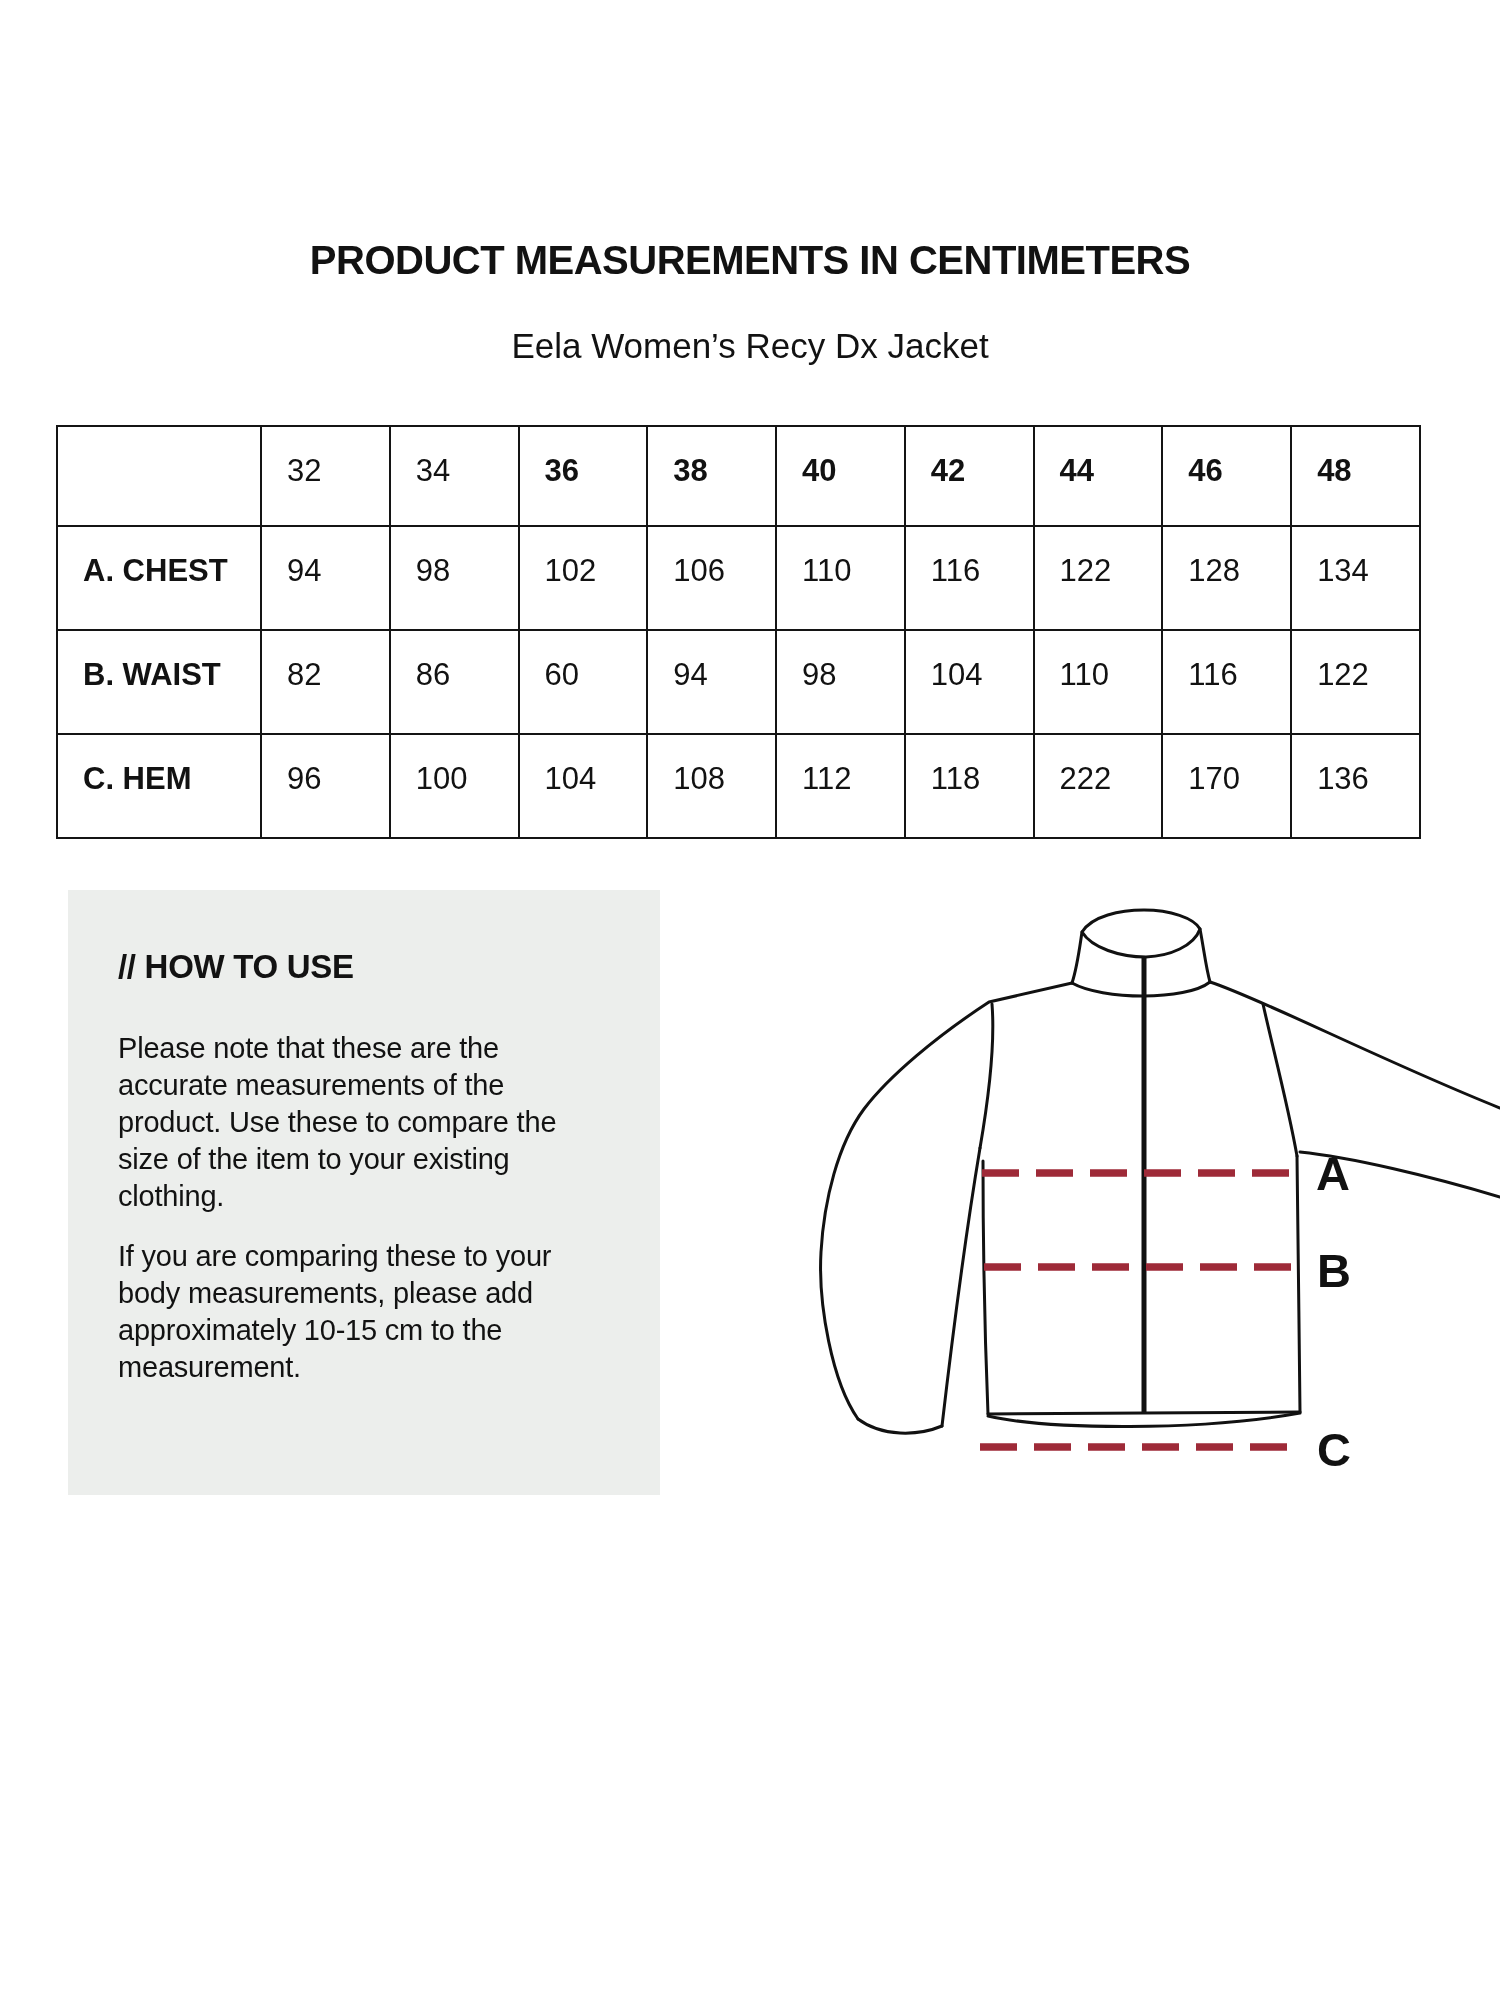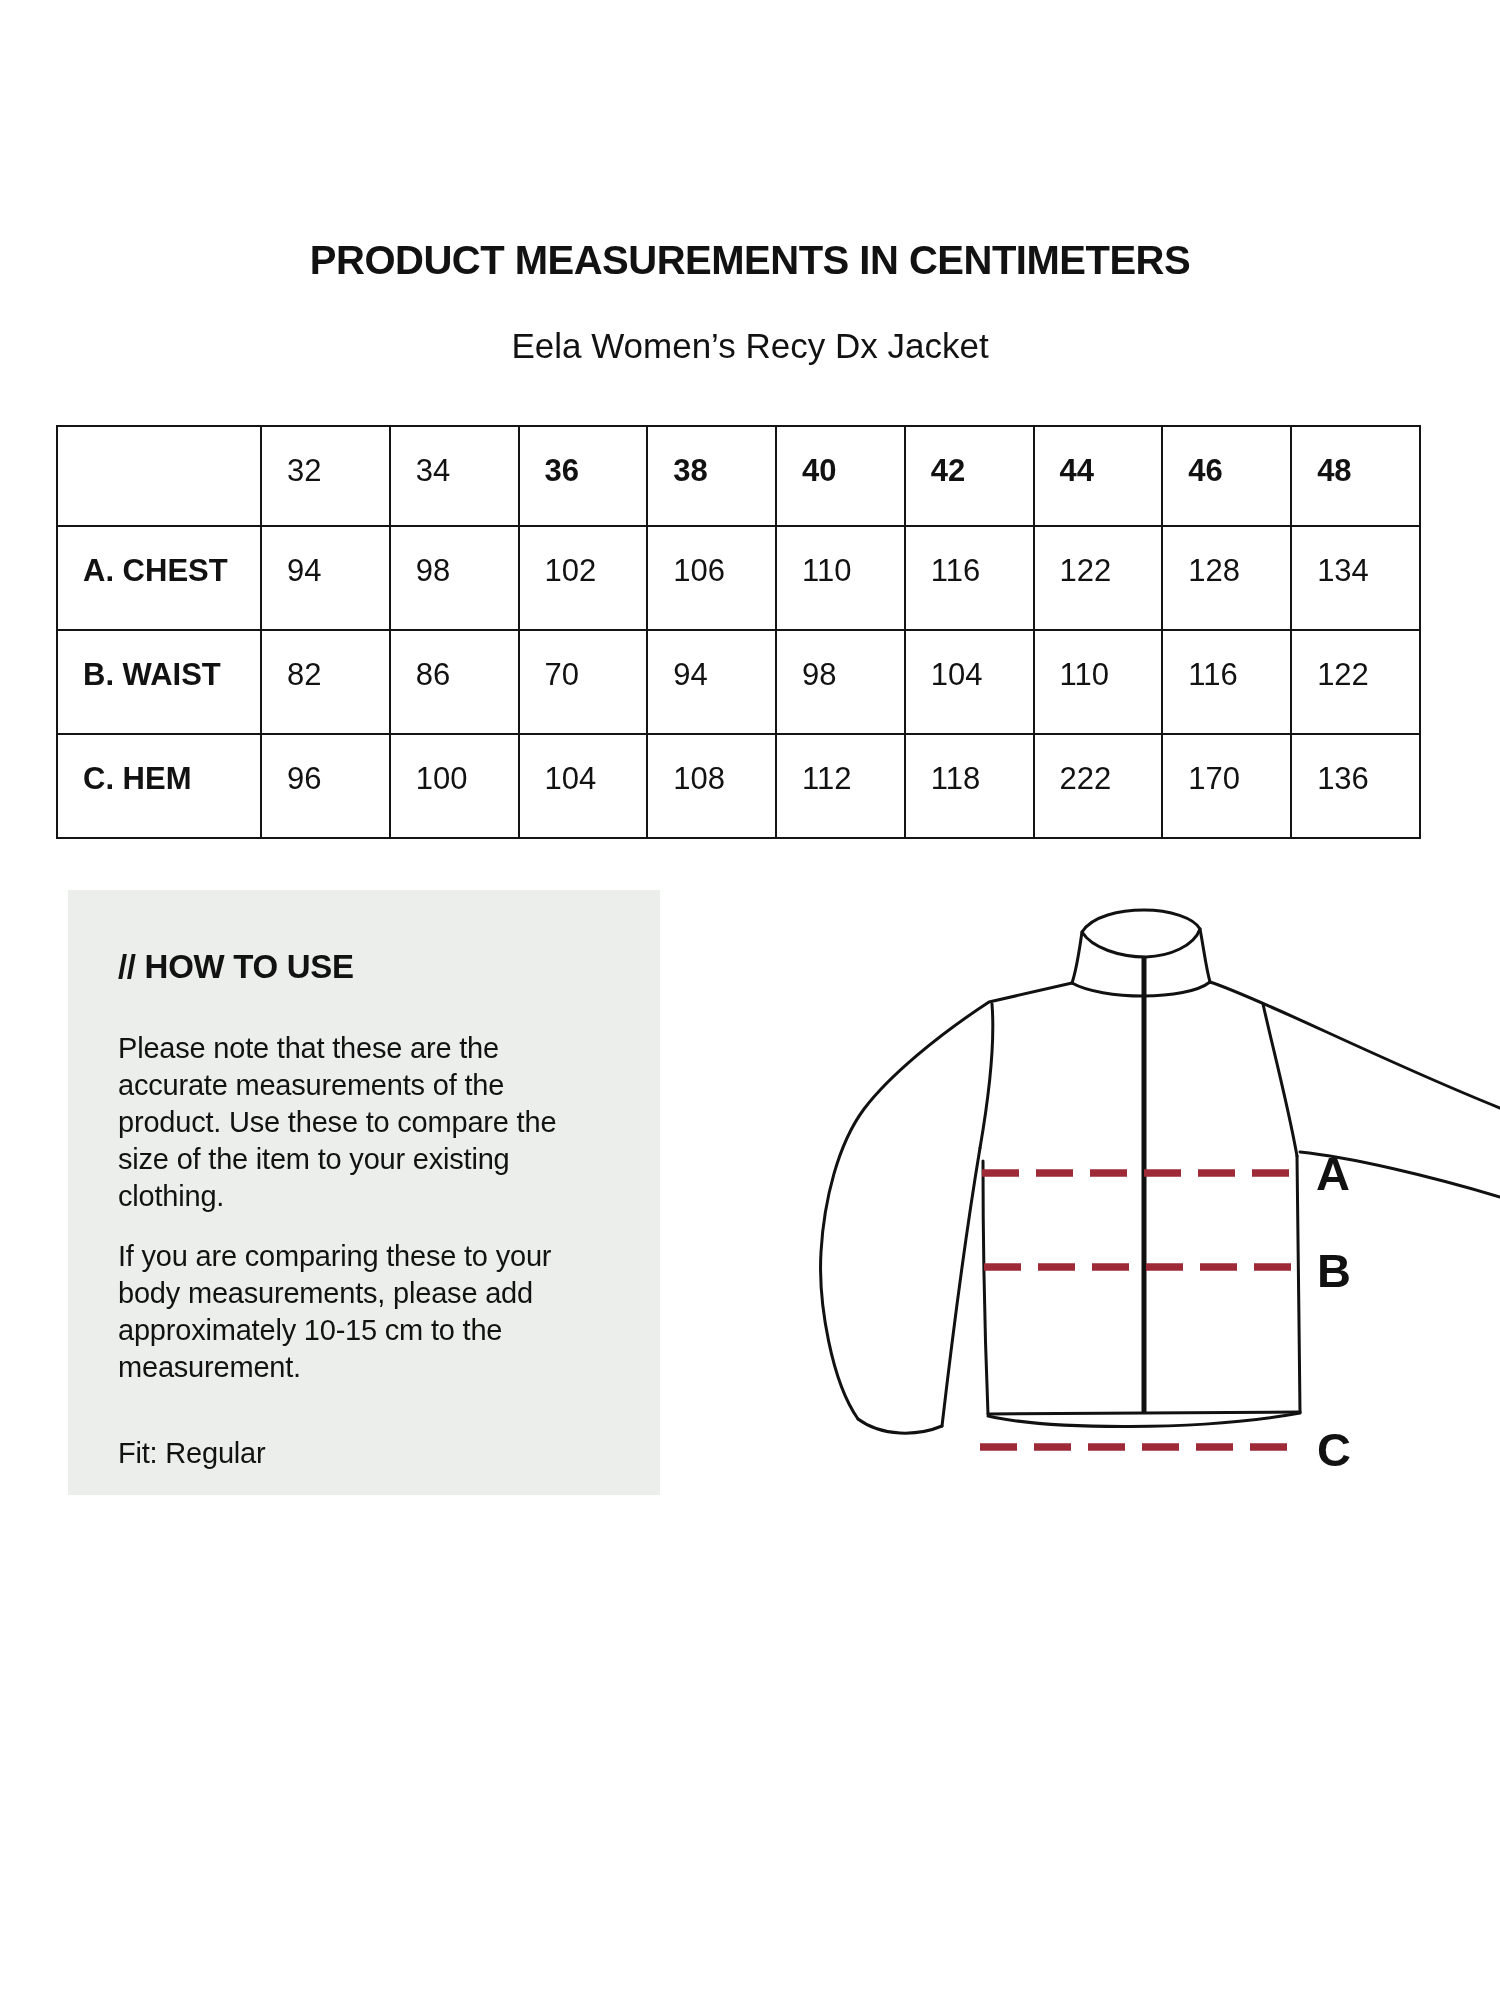--- a/index.html
+++ b/index.html
@@ -61,21 +61,21 @@
       <td>110</td>
       <td>116</td>
       <td>122</td>
       <td>128</td>
       <td>134</td>
     </tr>
     <tr class="data-row">
       <td class="col-label">B. WAIST</td>
       <td>82</td>
       <td>86</td>
-      <td>70</td>
+      <td>60</td>
       <td>94</td>
       <td>98</td>
       <td>104</td>
       <td>110</td>
       <td>116</td>
       <td>122</td>
     </tr>
     <tr class="data-row">
       <td class="col-label">C. HEM</td>
       <td>96</td>
@@ -95,21 +95,20 @@
     <div class="panel-heading">// HOW TO USE</div>
     <p class="para1">Please note that these are the
 accurate measurements of the
 product. Use these to compare the
 size of the item to your existing
 clothing.</p>
     <p class="para2">If you are comparing these to your
 body measurements, please add
 approximately 10-15 cm to the
 measurement.</p>
-    <p class="fit">Fit: Regular</p>
   </div>
 
   <svg class="diagram" viewBox="0 0 800 620" xmlns="http://www.w3.org/2000/svg">
     <g fill="none" stroke="#111111" stroke-width="3" stroke-linecap="round" stroke-linejoin="round">
 
       <path d="M382,52 C392,36 420,30 444,30 C470,30 494,38 500,49 C494,66 470,76 446,77 C420,77 392,68 382,52 Z"></path>
       <path d="M382,52 C379,72 377,88 372,103"></path>
       <path d="M500,49 C504,70 506,88 510,102"></path>
       <path d="M372,103 C402,120 486,121 510,102"></path>
 

